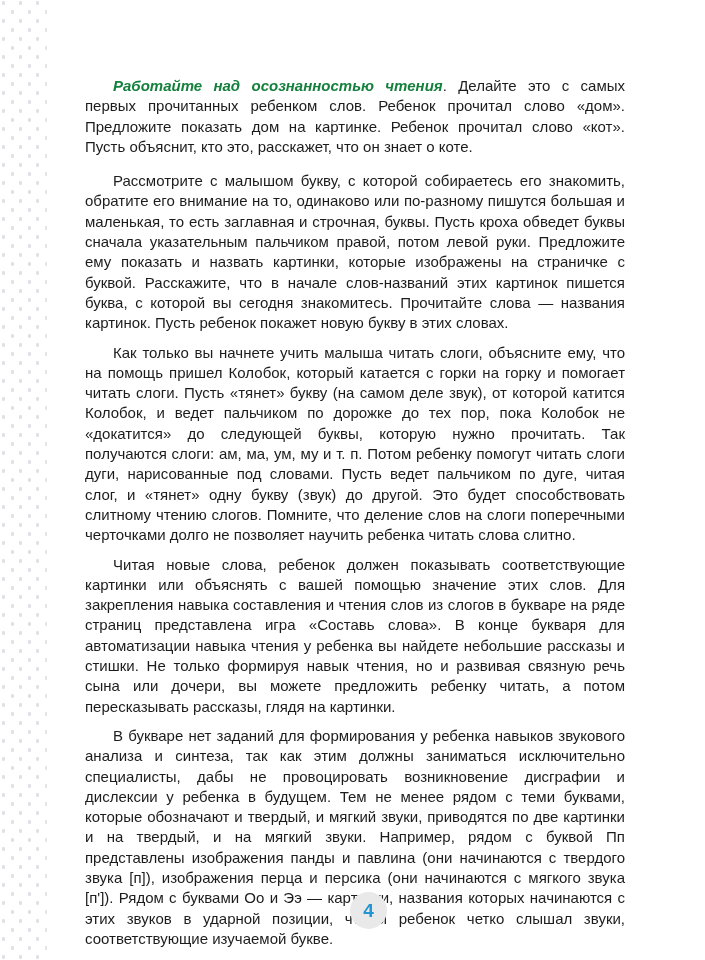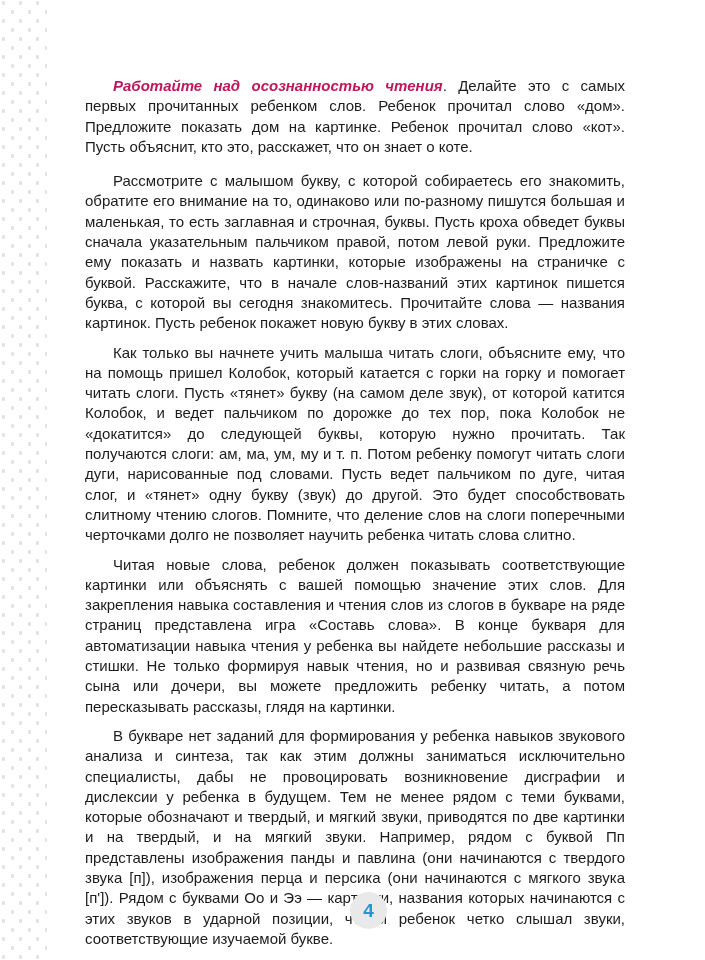--- a/index.html
+++ b/index.html
@@ -38,21 +38,21 @@
   }
   .text-block p {
     margin: 0 0 9px 0;
     font-size: 15px;
     line-height: 20.3px;
     text-align: justify;
     text-indent: 28px;
   }
   p.lead-paragraph { margin-bottom: 14px; }
   .lead-highlight {
-    color: #be185d;
+    color: #15803d;
     font-weight: bold;
     font-style: italic;
   }
   
   .watermark {
     position: absolute;
     left: 42px;
     top: 446px;
     width: 660px;
     z-index: 1;

